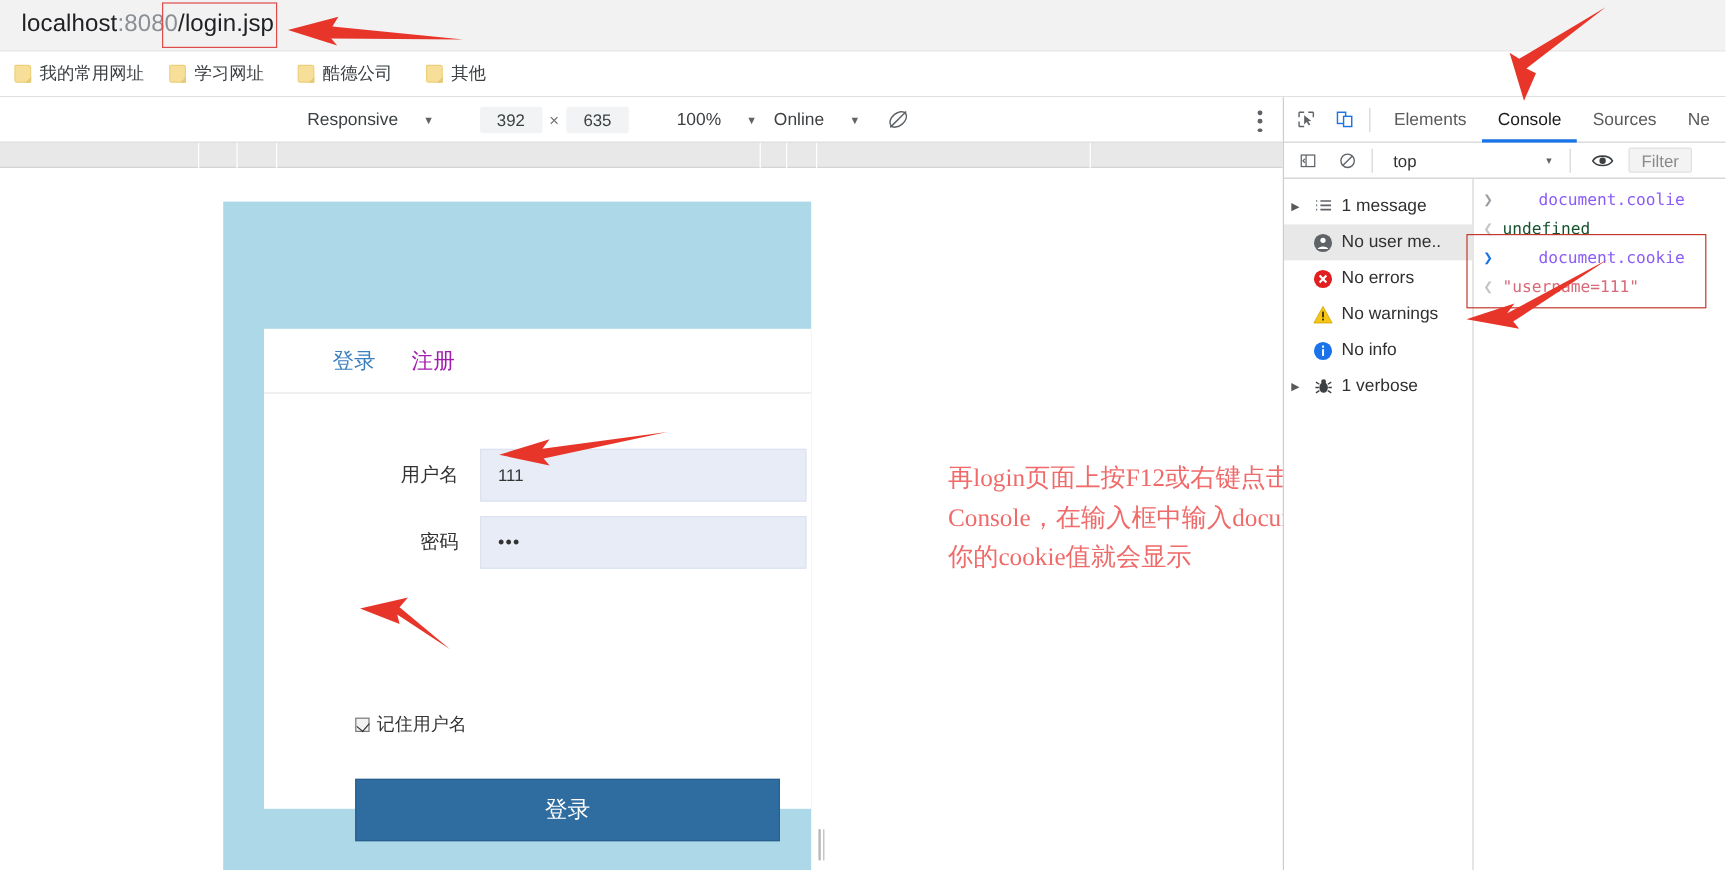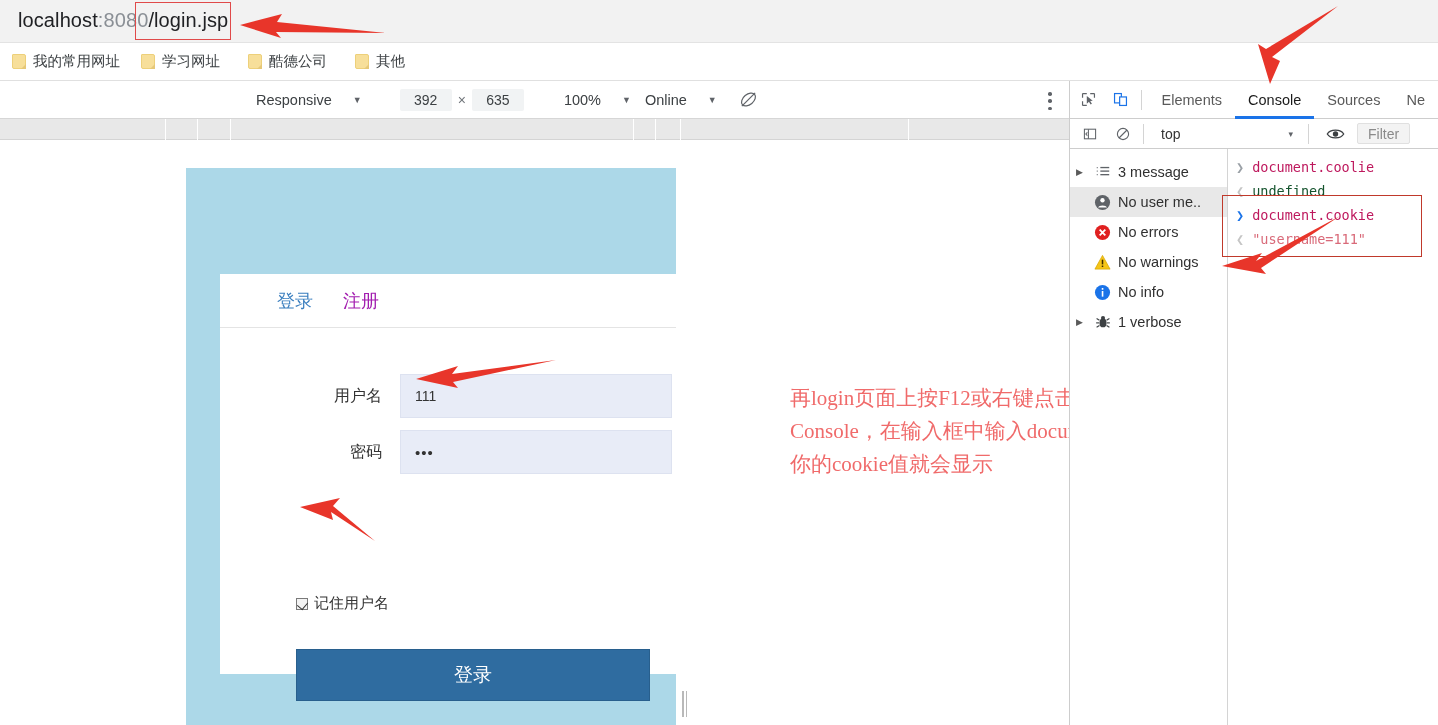--- a/index.html
+++ b/index.html
@@ -204,21 +204,21 @@
 
   .console-main { flex: 1; padding-top: 6px; position: relative; }
   .con-line {
     height: 24px; display: flex; align-items: center; gap: 8px;
     padding-left: 8px;
     font-family: "DejaVu Sans Mono", monospace; font-size: 13.5px;
   }
   .con-in-marker { color: #1a73e8; font-weight: bold; }
   .con-in-marker.dim { color: #9aa0a6; font-weight: normal; }
   .con-out-marker { color: #c5c5c5; }
-  .con-input-text { color: #be185d; }
+  .con-input-text { color: #8b5cf6; margin-left: 30px; }
   .con-undef { color: #14532d; }
   .con-string { color: #d96a79; }
 
   .console-redbox {
     position: absolute; left: -6px; top: 46px; width: 200px; height: 62px;
     border: 1.6px solid #c0392b; pointer-events: none;
   }
 
   
   .arrows { position: absolute; left: 0; top: 0; width: 1438px; height: 725px; pointer-events: none; }
@@ -402,21 +402,21 @@
               <g stroke="#5f6368" stroke-width="1.5">
                 <line x1="2" y1="4" x2="3" y2="4"></line>
                   <line x1="6" y1="4" x2="16" y2="4"></line>
                 <line x1="2" y1="8" x2="3" y2="8"></line>
                   <line x1="6" y1="8" x2="16" y2="8"></line>
                 <line x1="2" y1="12" x2="3" y2="12"></line>
                   <line x1="6" y1="12" x2="16" y2="12"></line>
               </g>
             </svg>
           </span>
-          <span>3 message</span>
+          <span>1 message</span>
         </div>
 
         <div class="cs-row sel">
           <span class="cs-arrow"></span>
           <span class="cs-icon">
             <svg viewBox="0 0 18 18" width="17" height="17">
               <circle cx="9" cy="9" r="8" fill="#5f6368"></circle>
               <circle cx="9" cy="6.6" r="2.3" fill="#ffffff"></circle>
               <path d="M4.3 14.4 C5 11.4, 13 11.4, 13.7 14.4 Z" fill="#ffffff"></path>
             </svg>

